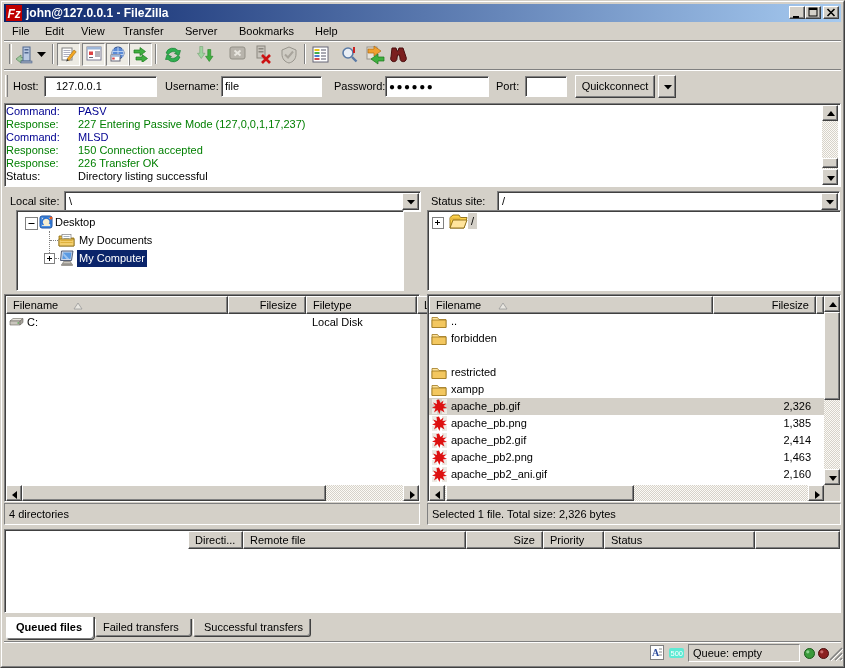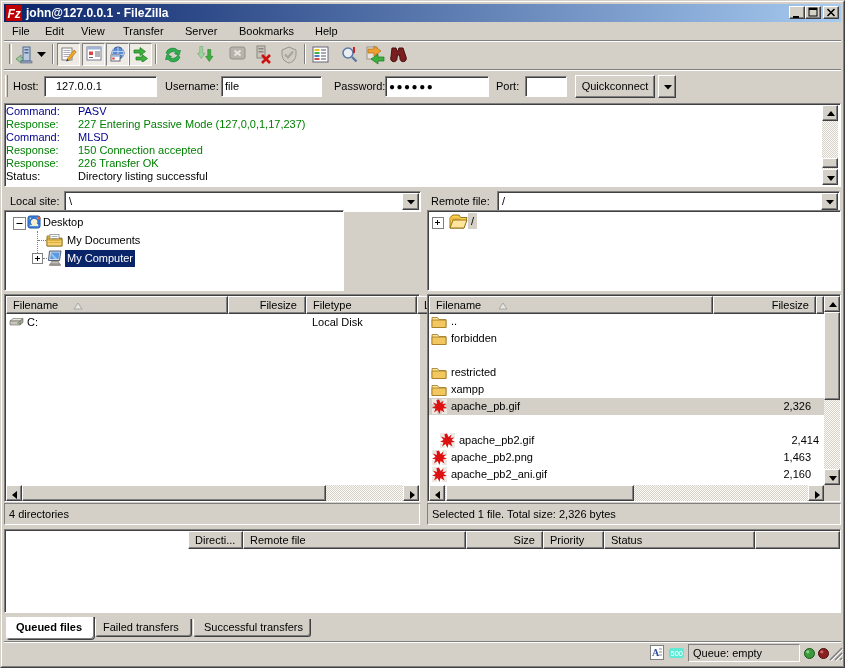--- a/index.html
+++ b/index.html
@@ -189,21 +189,21 @@
 
 <div class="a" id="localsite" style="left:4px;top:191px;width:416px;height:102px">
  <span class="a" style="left:6px;top:0;line-height:21px">Local site:</span>
  <div class="a s2" style="left:60px;top:0;width:357px;height:21px;line-height:19px"><span style="padding-left:4px">\</span>
   <div class="a r2" style="right:1px;top:1px;width:17px;height:17px">
         <svg style="margin:6px 0 0 4px" width="9" height="5">
           <path d="M0 0 h8 l-4 4.5 z" fill="#000"></path>
         </svg>
       </div>
  </div>
- <div class="a s2" style="left:0;top:19px;width:340px;height:81px">
+ <div class="a s2" style="left:12px;top:19px;width:388px;height:81px">
   <div class="a" style="left:32px;top:20px;width:1px;height:24px;border-left:1px dotted #808080"></div>
   <div class="a" style="left:33px;top:29px;width:8px;height:1px;border-top:1px dotted #808080"></div>
   <div class="a" style="left:38px;top:47px;width:4px;height:1px;border-top:1px dotted #808080"></div>
   <div class="a" style="left:8px;top:6px;width:13px;height:13px;border:1px solid #808080;background:#fff">
         <svg width="11" height="11">
           <path d="M2.5 5.5 h6" stroke="#000"></path>
         </svg>
       </div>
   <svg class="a" style="left:22px;top:4px" width="15" height="14" viewBox="0 0 15 14">
         <rect x="1" y="1" width="12" height="12" rx="2" fill="#4a90e2" stroke="#1a50a2"></rect>
@@ -230,21 +230,21 @@
         <path d="M2.5 1 H14 L12.5 10.5 H1.5 z" fill="#cfd8e8" stroke="#44516b" stroke-width=".9"></path>
         <path d="M4 2.5 h8.5 L11.5 9 H3.3 z" fill="#5a9ae2"></path>
         <path d="M4 2.5 l6.5 6.5 h-3 L4.5 5.5z" fill="#9cc4f0"></path>
         <path d="M4.5 11.5 h7 l1 2.5 h-9 z" fill="#c9c5bd" stroke="#6a675f" stroke-width=".6"></path>
         <path d="M2.5 14.3 h11 v1.2 h-11 z" fill="#a8a49c" stroke="#6a675f" stroke-width=".5"></path>
       </svg>
   <div class="a" style="left:60px;top:39px;height:17px;background:#0a246a;color:#fff;line-height:17px;padding:0 2px">My Computer</div>
  </div>
 </div>
 <div class="a" id="remotesite" style="left:427px;top:191px;width:414px;height:102px">
- <span class="a" style="left:4px;top:0;line-height:21px">Remote file:</span>
+ <span class="a" style="left:4px;top:0;line-height:21px">Status site:</span>
  <div class="a s2" style="left:70px;top:0;width:343px;height:21px;line-height:19px"><span style="padding-left:4px">/</span>
   <div class="a r2" style="right:1px;top:1px;width:17px;height:17px">
         <svg style="margin:6px 0 0 4px" width="9" height="5">
           <path d="M0 0 h8 l-4 4.5 z" fill="#000"></path>
         </svg>
       </div>
  </div>
  <div class="a s2" style="left:0;top:19px;width:414px;height:81px">
   <div class="a" style="left:4px;top:6px;width:12px;height:12px;border:1px solid #808080;background:#fff">
         <svg width="9" height="9">
@@ -329,21 +329,33 @@
           <rect x="0" y="0" width="5" height="5" fill="#eceae4"></rect>
           <rect x="10" y="0" width="5" height="5" fill="#eceae4"></rect>
           <rect x="5" y="5" width="5" height="5" fill="#eceae4"></rect>
           <rect x="0" y="10" width="5" height="5" fill="#eceae4"></rect>
           <rect x="10" y="10" width="5" height="5" fill="#eceae4"></rect>
           <path d="M7 .5 L8.5 4 L11.5 1.5 L10.5 5 L14.5 4.5 L11.5 7 L15 9 L11 9.5 L12.5 13.5 L8.5 11 L7.5 15 L5.5 11 L2 13.5 L3.5 9.5 L0 8.5 L3.5 7 L1 3.5 L5 5 L4.5 1 Z" fill="#dd1111"></path>
         </svg>
         <span class="a" style="left:22px;line-height:17px">apache_pb.gif</span>
         <span class="a" style="right:13px;line-height:17px">2,326</span>
       </div>
-      <div class="a" style="left:8px;top:119px;width:395px;height:17px;">
+      <div class="a" style="left:0;top:102px;width:395px;height:17px;">
+        <svg class="a" style="left:3px;top:1px" width="15" height="15" viewBox="0 0 15 15">
+          <rect x="0" y="0" width="5" height="5" fill="#eceae4"></rect>
+          <rect x="10" y="0" width="5" height="5" fill="#eceae4"></rect>
+          <rect x="5" y="5" width="5" height="5" fill="#eceae4"></rect>
+          <rect x="0" y="10" width="5" height="5" fill="#eceae4"></rect>
+          <rect x="10" y="10" width="5" height="5" fill="#eceae4"></rect>
+          <path d="M7 .5 L8.5 4 L11.5 1.5 L10.5 5 L14.5 4.5 L11.5 7 L15 9 L11 9.5 L12.5 13.5 L8.5 11 L7.5 15 L5.5 11 L2 13.5 L3.5 9.5 L0 8.5 L3.5 7 L1 3.5 L5 5 L4.5 1 Z" fill="#dd1111"></path>
+        </svg>
+        <span class="a" style="left:22px;line-height:17px">apache_pb.png</span>
+        <span class="a" style="right:13px;line-height:17px">1,385</span>
+      </div>
+      <div class="a" style="left:0;top:119px;width:395px;height:17px;">
         <svg class="a" style="left:3px;top:1px" width="15" height="15" viewBox="0 0 15 15">
           <rect x="0" y="0" width="5" height="5" fill="#eceae4"></rect>
           <rect x="10" y="0" width="5" height="5" fill="#eceae4"></rect>
           <rect x="5" y="5" width="5" height="5" fill="#eceae4"></rect>
           <rect x="0" y="10" width="5" height="5" fill="#eceae4"></rect>
           <rect x="10" y="10" width="5" height="5" fill="#eceae4"></rect>
           <path d="M7 .5 L8.5 4 L11.5 1.5 L10.5 5 L14.5 4.5 L11.5 7 L15 9 L11 9.5 L12.5 13.5 L8.5 11 L7.5 15 L5.5 11 L2 13.5 L3.5 9.5 L0 8.5 L3.5 7 L1 3.5 L5 5 L4.5 1 Z" fill="#dd1111"></path>
         </svg>
         <span class="a" style="left:22px;line-height:17px">apache_pb2.gif</span>
         <span class="a" style="right:13px;line-height:17px">2,414</span>

